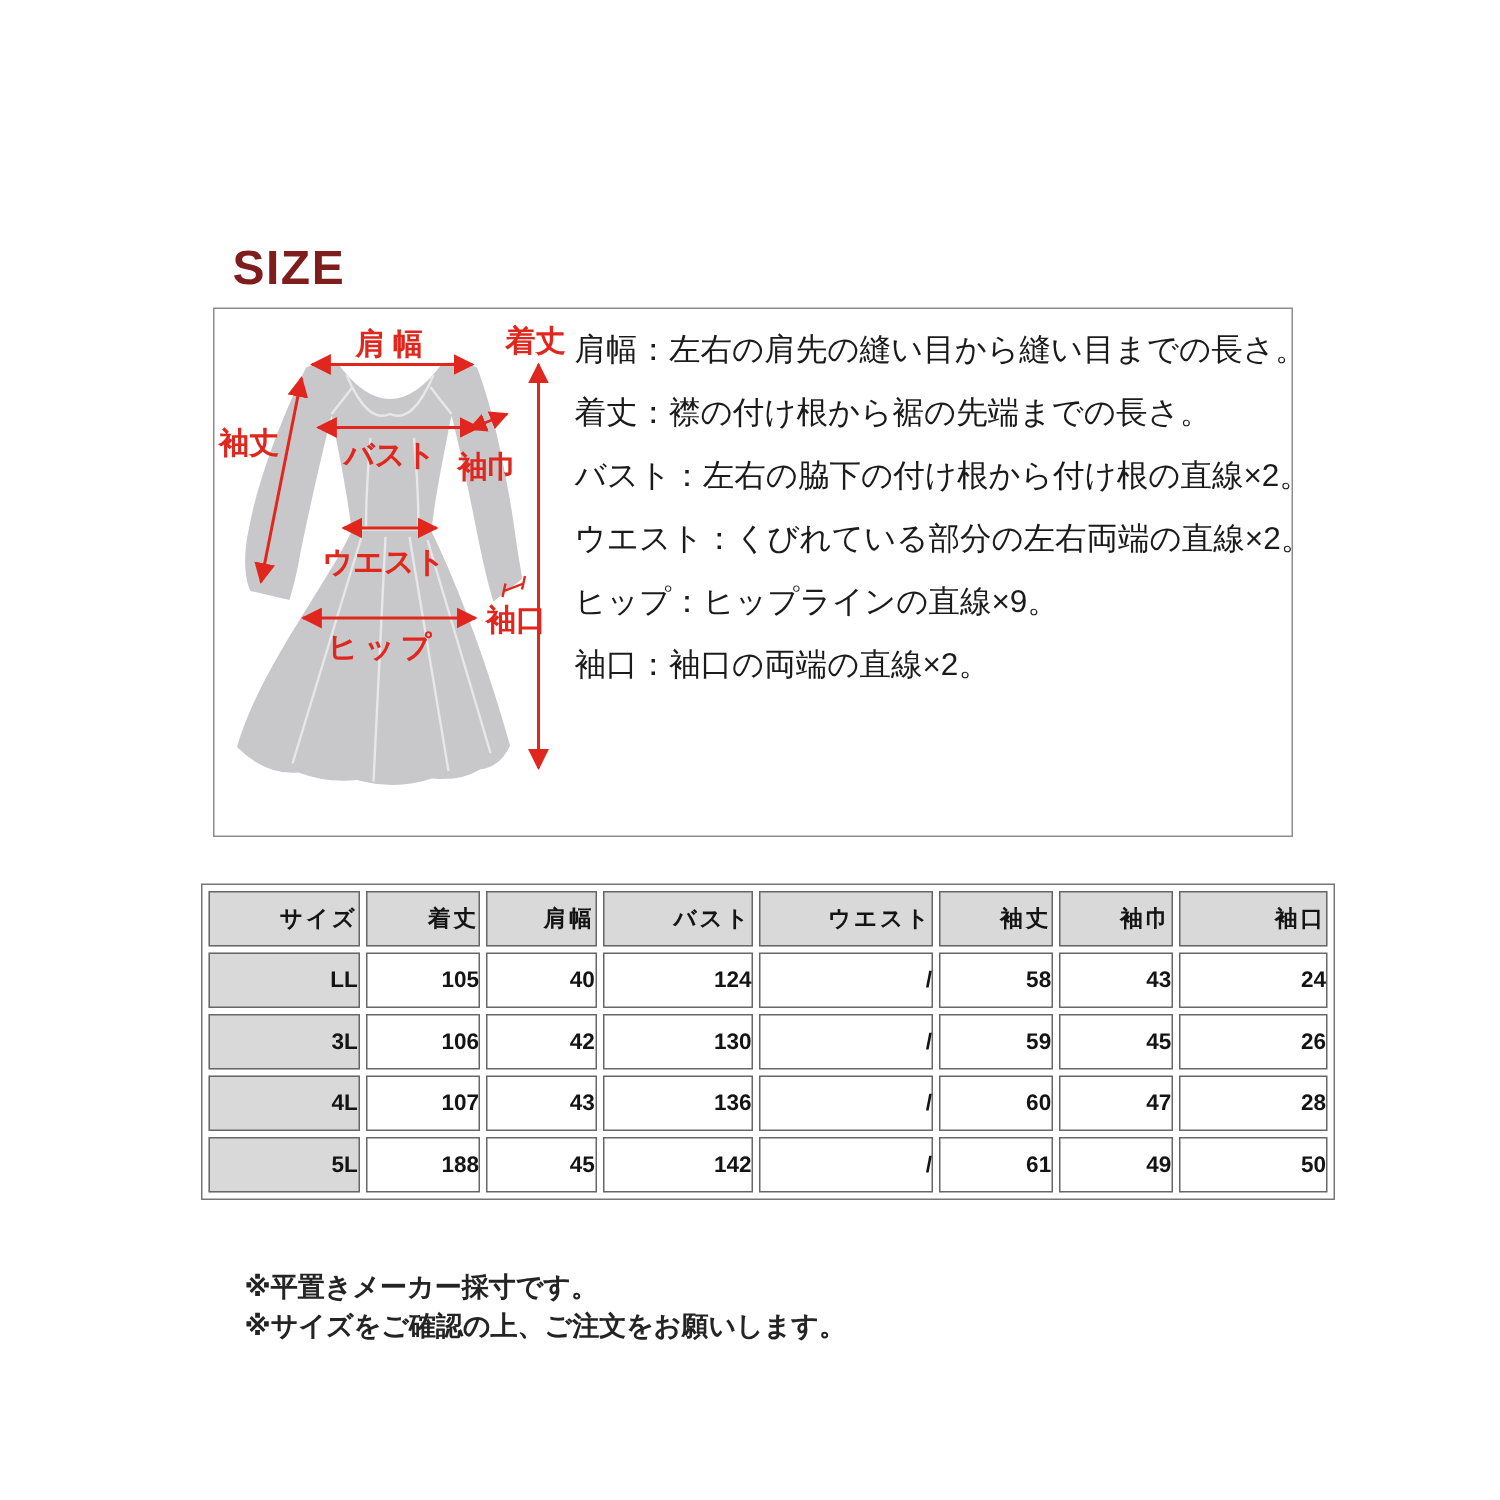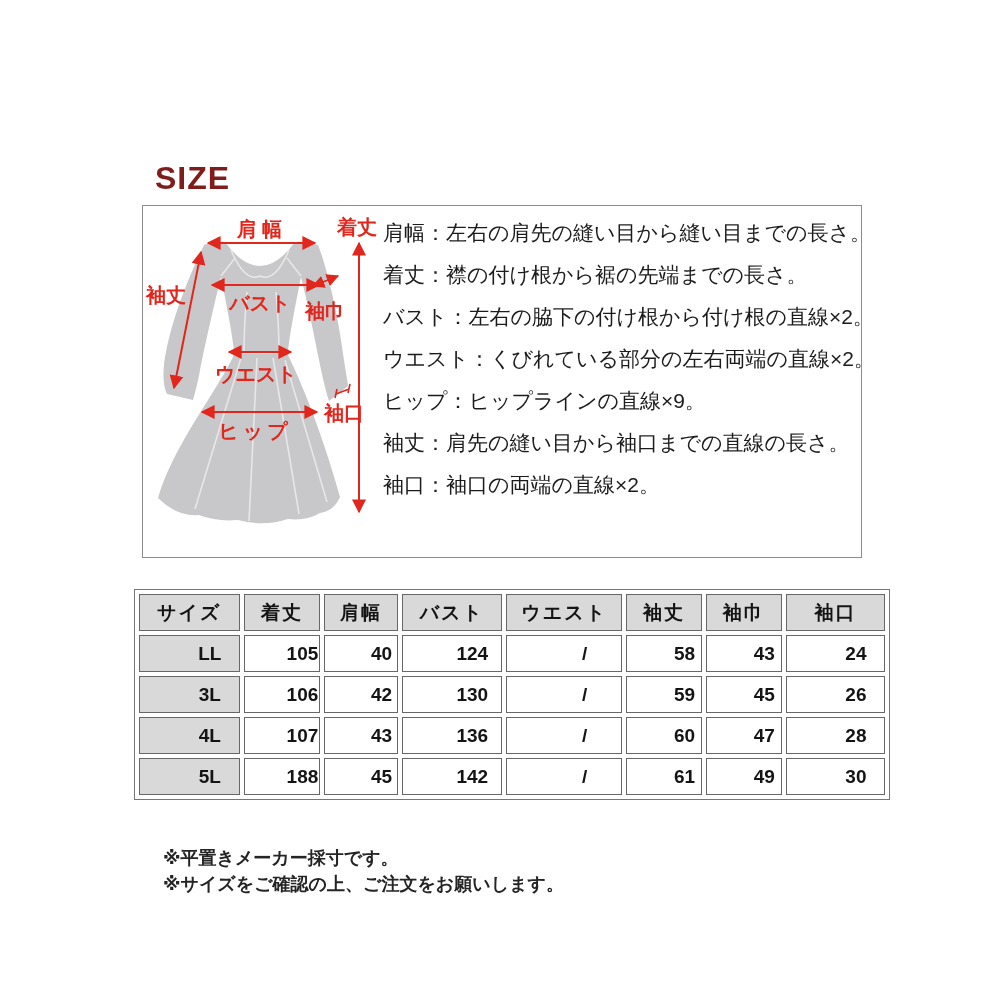--- a/index.html
+++ b/index.html
@@ -27,22 +27,22 @@
     height:42px; display:flex; align-items:center;
     font-size:21px; color:#1b1b1b; white-space:nowrap;
   }
   .size-table {
     position:absolute; left:134px; top:589px; width:756px;
     border-collapse:separate; border-spacing:4px;
     border:1px solid #767676; table-layout:fixed; background:#ffffff;
   }
   .size-table th, .size-table td {
     border:1px solid #676767; height:35px; padding:0;
-    text-align:center; vertical-align:middle;
-    font-size:19px; font-weight:bold; color:#141414;
+    text-align:right; vertical-align:middle;
+    font-size:15px; font-weight:bold; color:#141414;
   }
   .size-table th { background:#d9d9d9; letter-spacing:2px; }
   .size-table td { background:#ffffff;padding-left:41px; }
   .size-table td.size-col { background:#d9d9d9; letter-spacing:0; }
   .notes { position:absolute; left:131px; top:845px;margin-left:32px; }
   .note-line {
     font-size:18px; font-weight:bold; color:#242424; line-height:26px;
     white-space:nowrap;
   }
 </style>
@@ -125,21 +125,20 @@
         <text x="254" y="438" text-anchor="middle" letter-spacing="4">ヒップ</text>
       </g>
     </svg>
 
     <div class="desc-list">
       <div class="desc-line">肩幅：左右の肩先の縫い目から縫い目までの長さ。</div>
       <div class="desc-line">着丈：襟の付け根から裾の先端までの長さ。</div>
       <div class="desc-line">バスト：左右の脇下の付け根から付け根の直線×2。</div>
       <div class="desc-line">ウエスト：くびれている部分の左右両端の直線×2。</div>
       <div class="desc-line">ヒップ：ヒップラインの直線×9。</div>
-      <div class="desc-line">袖丈：肩先の縫い目から袖口までの直線の長さ。</div>
       <div class="desc-line">袖口：袖口の両端の直線×2。</div>
     </div>
   </div>
 
   <table class="size-table">
     <colgroup>
       <col style="width:14.0%">
         <col style="width:10.7%">
         <col style="width:10.2%">
         <col style="width:14.0%">
@@ -192,21 +191,21 @@
         <td>28</td>
       </tr>
       <tr>
         <td class="size-col">5L</td>
         <td>188</td>
         <td>45</td>
         <td>142</td>
         <td>/</td>
         <td>61</td>
         <td>49</td>
-        <td>30</td>
+        <td>50</td>
       </tr>
     </tbody>
   </table>
 
   <div class="notes">
     <div class="note-line">※平置きメーカー採寸です。</div>
     <div class="note-line">※サイズをご確認の上、ご注文をお願いします。</div>
   </div>
 
 </div>

